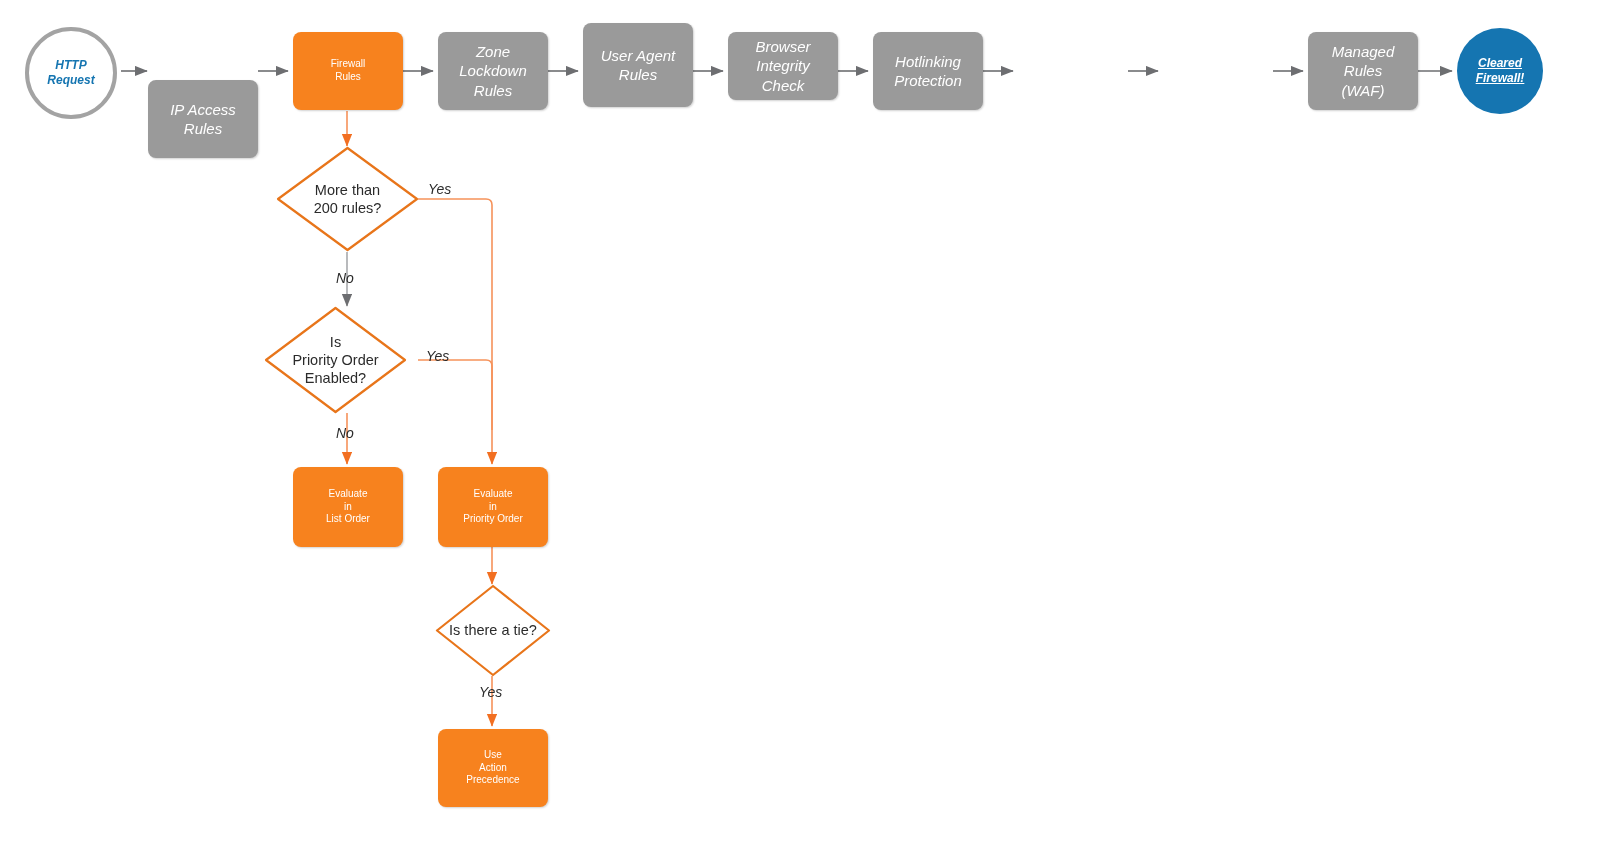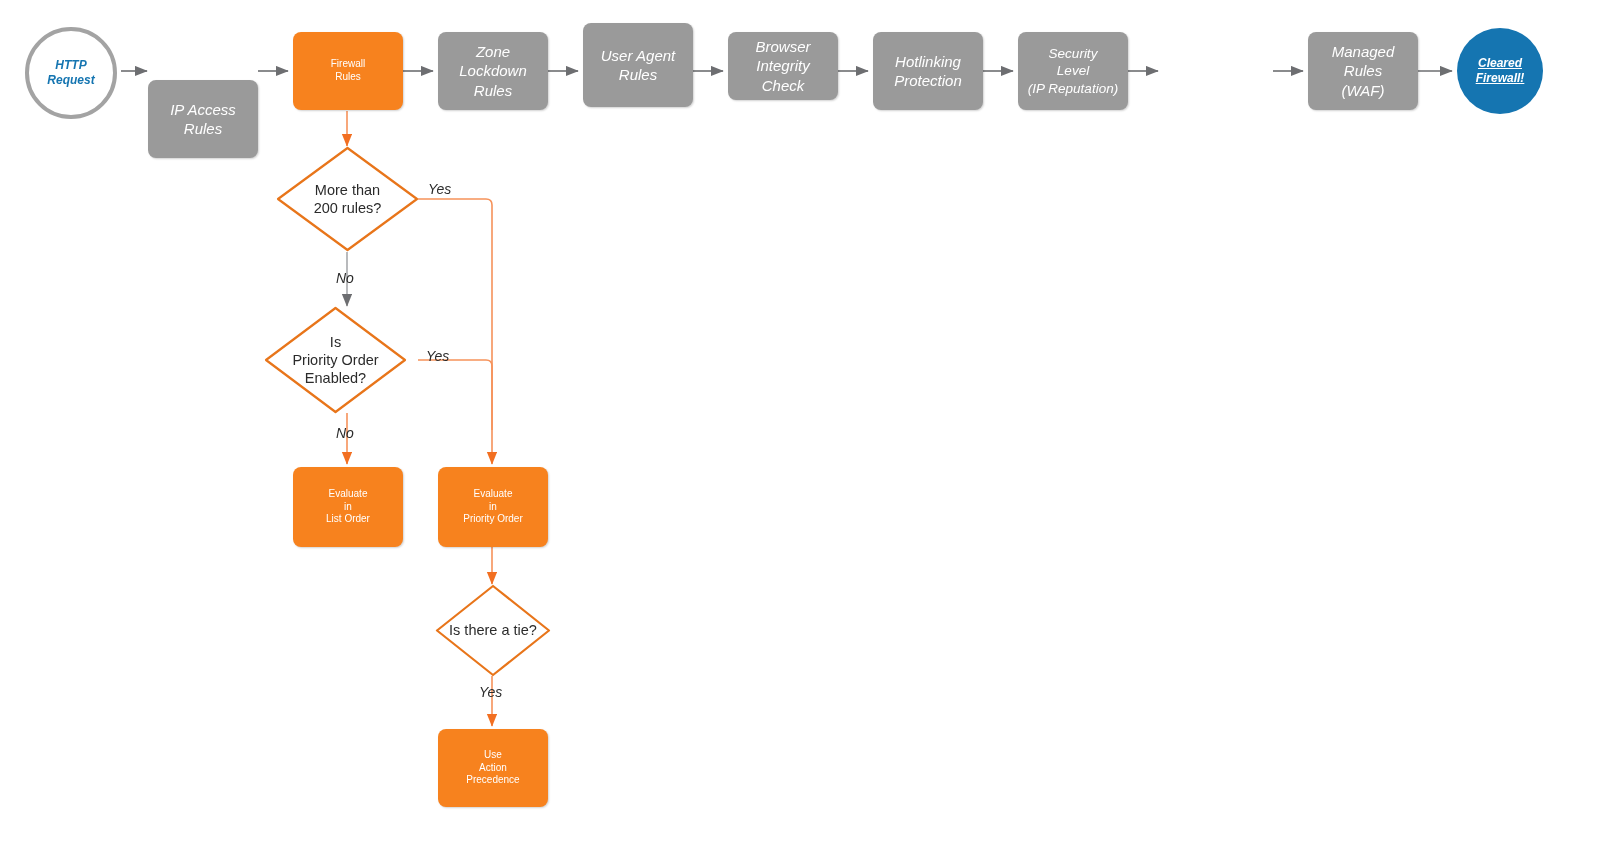--- a/index.html
+++ b/index.html
@@ -195,25 +195,20 @@
     <span class="label">Browser
 Integrity
 Check</span>
   </div>
 
   <div class="node box-grey" style="left:873px; top:32px; width:110px; height:78px;">
     <span class="label">Hotlinking
 Protection</span>
   </div>
 
-  <div class="node box-grey" style="left:1018px; top:32px; width:110px; height:78px;">
-    <span class="label" style="font-size:13.5px;">Security
-Level
-(IP Reputation)</span>
-  </div>
 
 
   <div class="node box-grey" style="left:1308px; top:32px; width:110px; height:78px;">
     <span class="label">Managed
 Rules
 (WAF)</span>
   </div>
 
   <div class="node circle-end" style="left:1457px; top:28px; width:86px; height:86px;">
     <span class="label">Cleared

